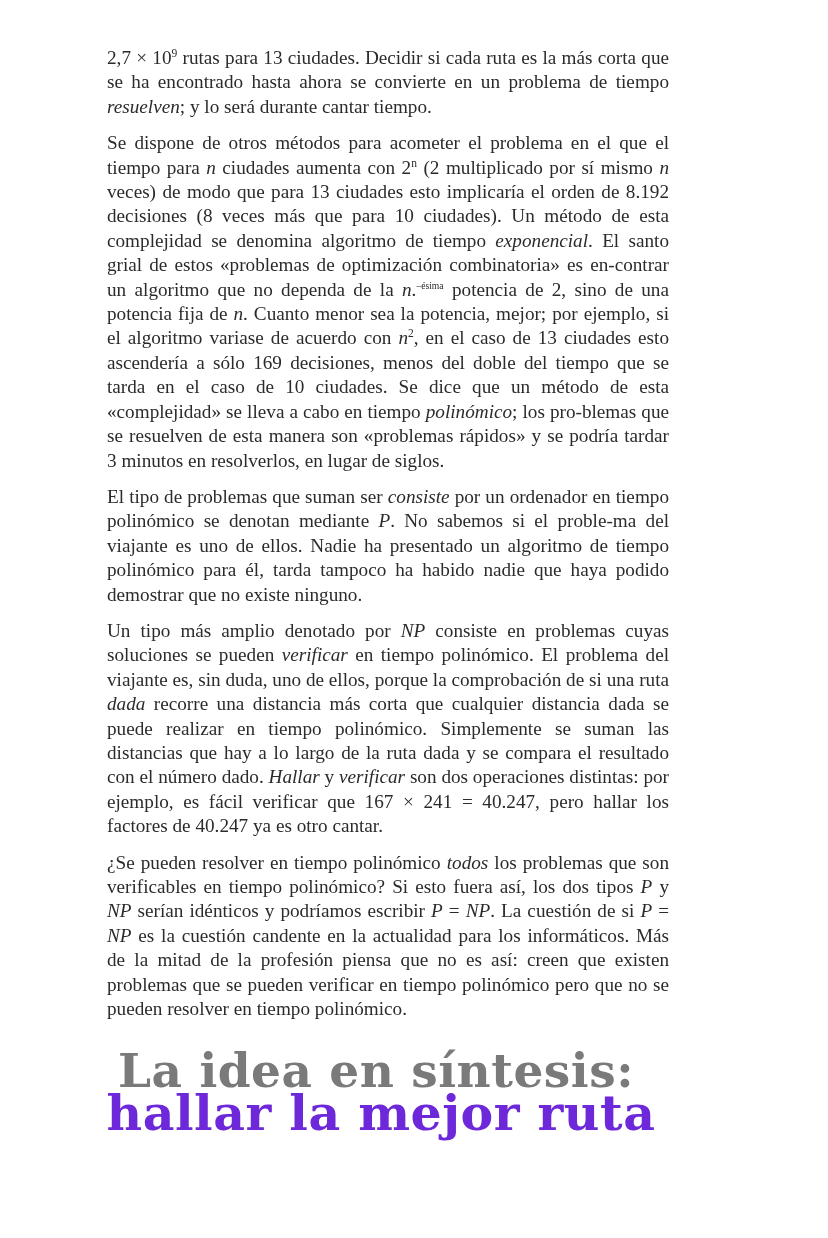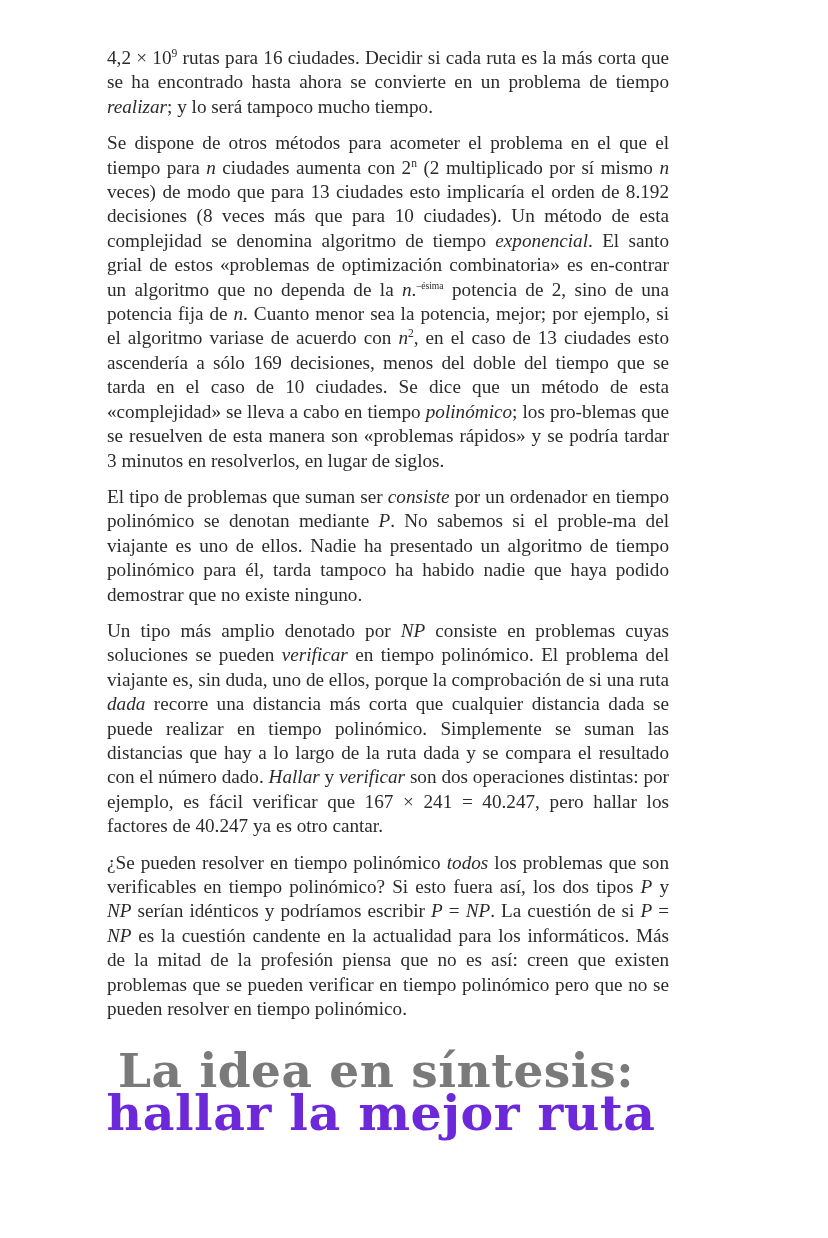--- a/index.html
+++ b/index.html
@@ -60,21 +60,21 @@
       line-height: 46px;
       color: #6d28d9;
       letter-spacing: 0.5px;
       margin-top: -4px;
     }
   </style>
 </head>
 <body>
 
 <div class="page" id="doc-body">
-    <p class="para"><span>4,2 × 10</span><sup>9</sup><span> rutas para 16 ciudades. Decidir si cada ruta es la más corta que se ha encontrado hasta ahora se convierte en un problema de tiempo </span><i>realizar</i><span>; y lo será tampoco mucho tiempo.</span></p>
+    <p class="para"><span>2,7 × 10</span><sup>9</sup><span> rutas para 13 ciudades. Decidir si cada ruta es la más corta que se ha encontrado hasta ahora se convierte en un problema de tiempo </span><i>resuelven</i><span>; y lo será durante cantar tiempo.</span></p>
     <p class="para"><span>Se dispone de otros métodos para acometer el problema en el que el tiempo para </span><i>n</i><span> ciudades aumenta con 2</span><sup>n</sup><span> (2 multiplicado por sí mismo </span><i>n</i><span> veces) de modo que para 13 ciudades esto implicaría el orden de 8.192 decisiones (8 veces más que para 10 ciudades). Un método de esta complejidad se denomina algoritmo de tiempo </span><i>exponencial</i><span>. El santo grial de estos «problemas de optimización combinatoria» es en-contrar un algoritmo que no dependa de la </span><i>n</i><span>.</span><sup class="small">–ésima</sup><span> potencia de 2, sino de una potencia fija de </span><i>n</i><span>. Cuanto menor sea la potencia, mejor; por ejemplo, si el algoritmo variase de acuerdo con </span><i>n</i><sup>2</sup><span>, en el caso de 13 ciudades esto ascendería a sólo 169 decisiones, menos del doble del tiempo que se tarda en el caso de 10 ciudades. Se dice que un método de esta «complejidad» se lleva a cabo en tiempo </span><i>polinómico</i><span>; los pro-blemas que se resuelven de esta manera son «problemas rápidos» y se podría tardar 3 minutos en resolverlos, en lugar de siglos.</span></p>
     <p class="para"><span>El tipo de problemas que suman ser </span><i>consiste</i><span> por un ordenador en tiempo polinómico se denotan mediante </span><i>P</i><span>. No sabemos si el proble-ma del viajante es uno de ellos. Nadie ha presentado un algoritmo de tiempo polinómico para él, tarda tampoco ha habido nadie que haya podido demostrar que no existe ninguno.</span></p>
     <p class="para"><span>Un tipo más amplio denotado por </span><i>NP</i><span> consiste en problemas cuyas soluciones se pueden </span><i>verificar</i><span> en tiempo polinómico. El problema del viajante es, sin duda, uno de ellos, porque la comprobación de si una ruta </span><i>dada</i><span> recorre una distancia más corta que cualquier distancia dada se puede realizar en tiempo polinómico. Simplemente se suman las distancias que hay a lo largo de la ruta dada y se compara el resultado con el número dado. </span><i>Hallar</i><span> y </span><i>verificar</i><span> son dos operaciones distintas: por ejemplo, es fácil verificar que 167 × 241 = 40.247, pero hallar los factores de 40.247 ya es otro cantar.</span></p>
     <p class="para"><span>¿Se pueden resolver en tiempo polinómico </span><i>todos</i><span> los problemas que son verificables en tiempo polinómico? Si esto fuera así, los dos tipos </span><i>P</i><span> y </span><i>NP</i><span> serían idénticos y podríamos escribir </span><i>P</i><span> = </span><i>NP</i><span>. La cuestión de si </span><i>P</i><span> = </span><i>NP</i><span> es la cuestión candente en la actualidad para los informáticos. Más de la mitad de la profesión piensa que no es así: creen que existen problemas que se pueden verificar en tiempo polinómico pero que no se pueden resolver en tiempo polinómico.</span></p>
   </div>
 
 <div class="heading-block">
   <div class="heading-line1">La idea en síntesis:</div>
   <div class="heading-line2">hallar la mejor ruta</div>
 </div>

